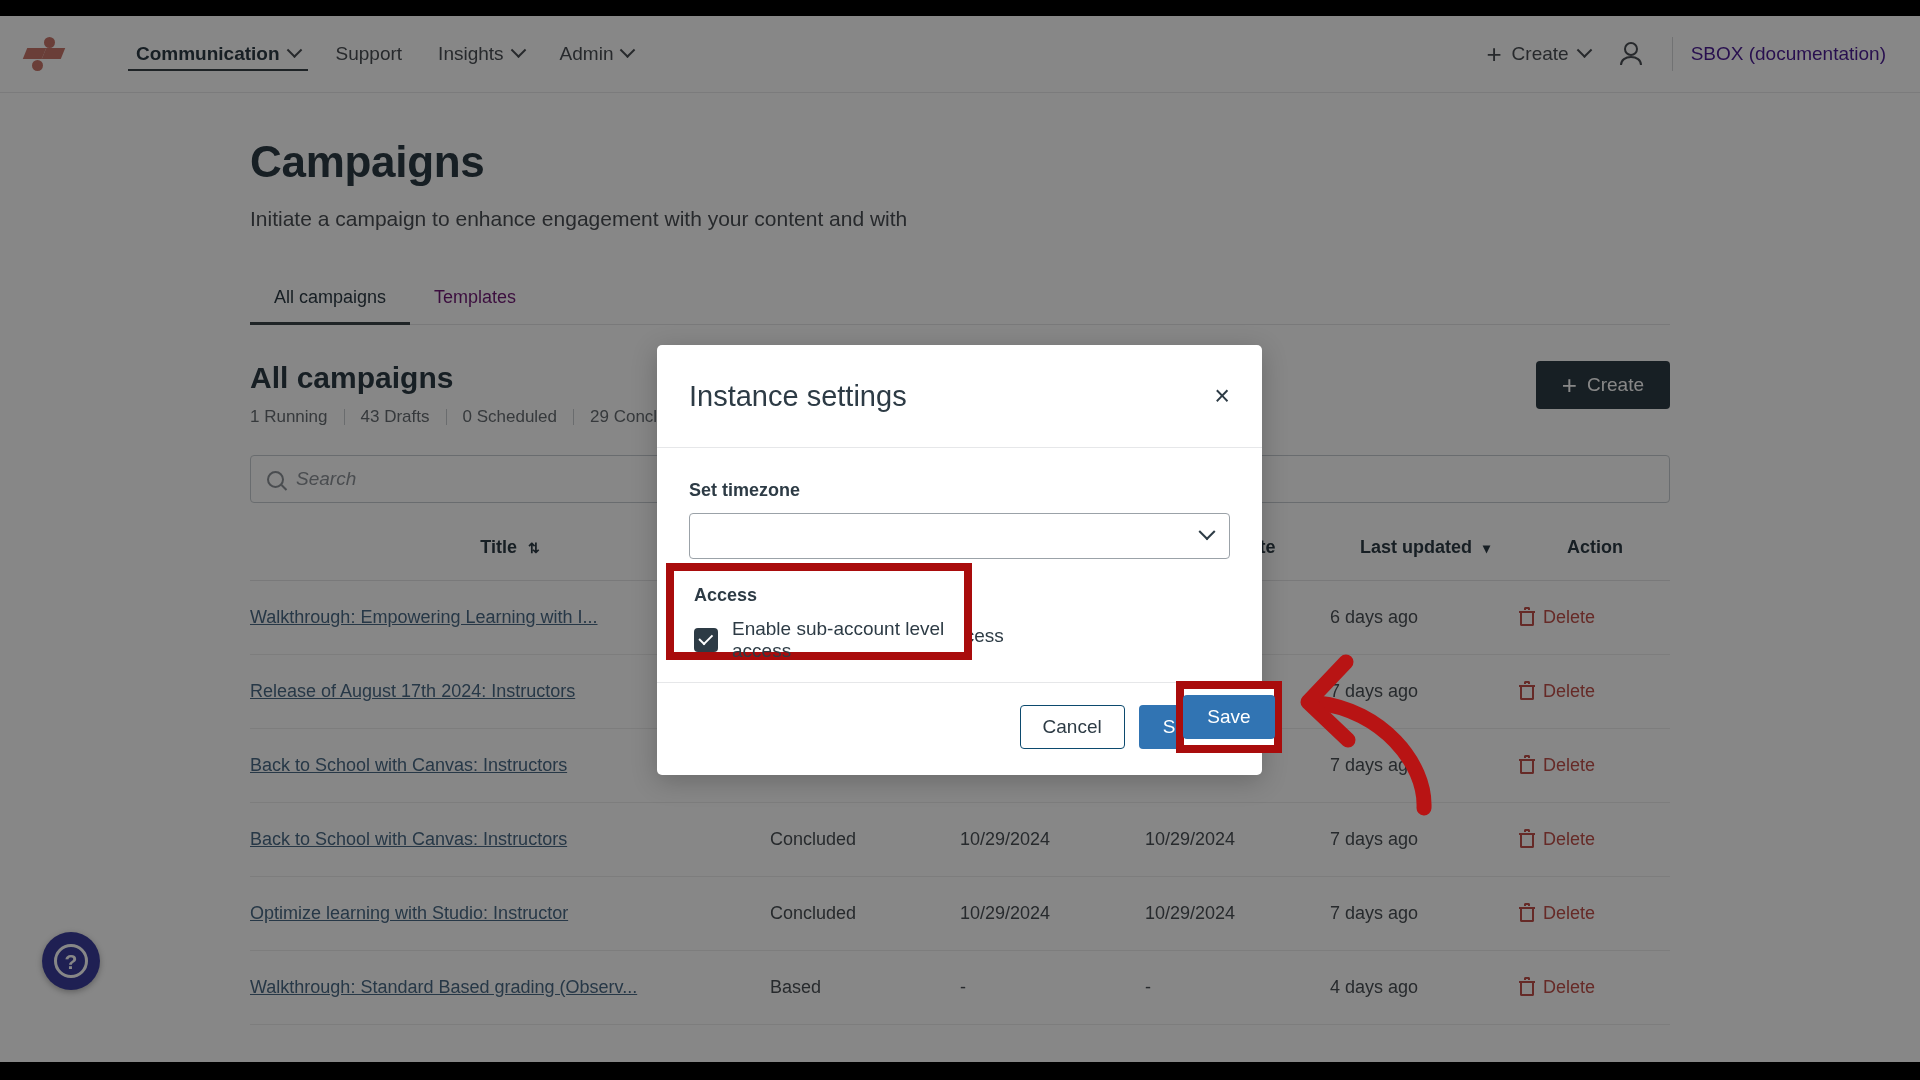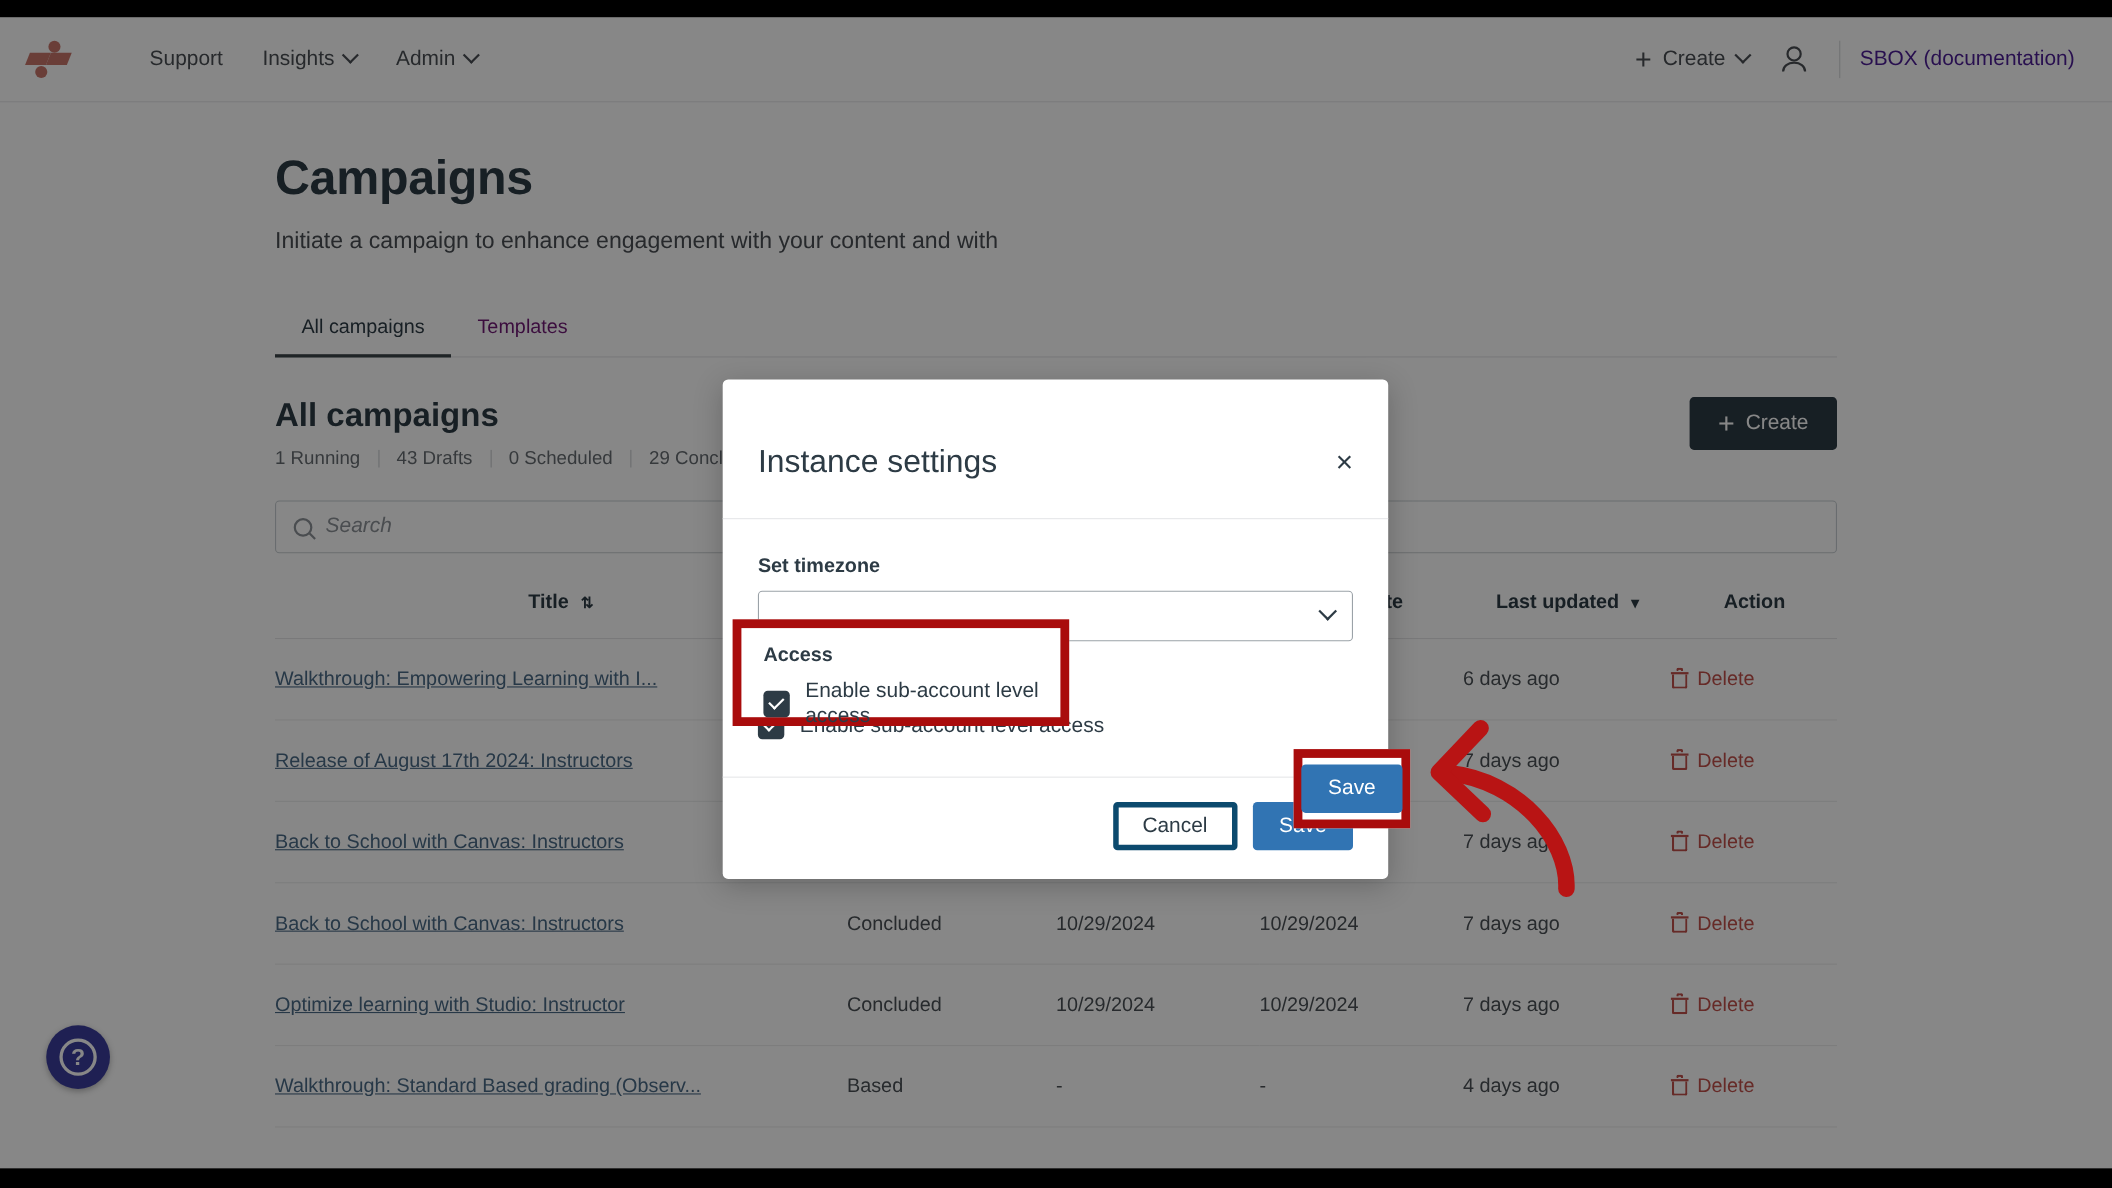--- a/index.html
+++ b/index.html
@@ -314,21 +314,20 @@
     box-shadow: 0 6px 26px rgba(0,0,0,0.22);
     z-index: 50;
   }
 
   .modal-head {
     height: 103px;
     display: flex;
     align-items: center;
     padding: 0 32px;
     border-bottom: 1px solid #e6e7e9;
-    margin-top: 24px;
   }
   .modal-title { font-size: 29px; color: #2d3b45; }
   .modal-close {
     margin-left: auto;
     font-size: 27px;
     color: #2d3b45;
     cursor: pointer;
     line-height: 1;
     font-weight: 400;
   }
@@ -381,21 +380,21 @@
     margin-top: 34px;
     border-top: 1px solid #e6e7e9;
     padding: 22px 32px 26px;
     display: flex;
     justify-content: flex-end;
     align-items: center;
     gap: 14px;
   }
   .btn-cancel {
     height: 44px; padding: 0 22px;
-    border: 5px solid #0c4a6e;
+    border: 1px solid #0c4a6e;
     background: #ffffff;
     border-radius: 4px;
     font-size: 19px;
     color: #2d3b45;
     cursor: pointer;
     font-family: "Liberation Sans", sans-serif;
   }
   .btn-save {
     height: 44px; padding: 0 24px;
     border: none;
@@ -447,20 +446,24 @@
     <div class="topnav">
 
       <div class="brand-logo">
         <span class="dot d1"></span>
         <span class="bar b1"></span>
         <span class="bar b2"></span>
         <span class="dot d2"></span>
       </div>
 
       <div class="nav-items">
+        <div class="nav-item active">
+          <span>Communication</span>
+          <span class="chev"></span>
+        </div>
         <div class="nav-item">
           <span>Support</span>
         </div>
         <div class="nav-item">
           <span>Insights</span>
           <span class="chev"></span>
         </div>
         <div class="nav-item">
           <span>Admin</span>
           <span class="chev"></span>

